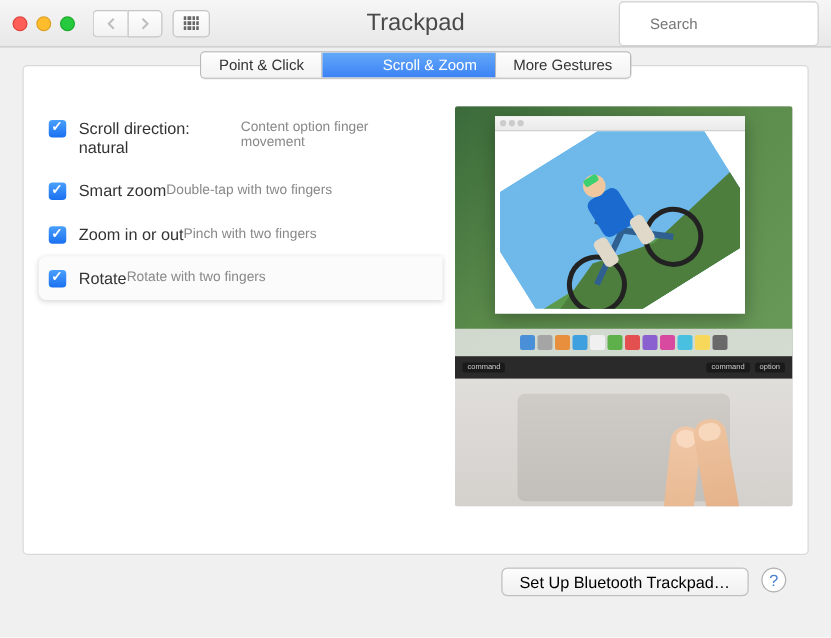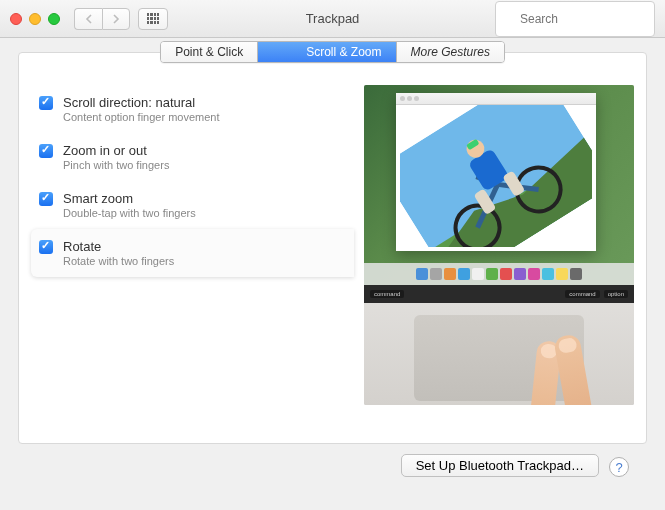--- a/index.html
+++ b/index.html
@@ -12,44 +12,44 @@
   .tl.r { background: #ff5f56; border: 0.5px solid #e0443e; }
   .tl.y { background: #ffbd2e; border: 0.5px solid #dea123; }
   .tl.g { background: #27c93f; border: 0.5px solid #1aab29; }
   .navbtns { display: flex; margin-left: 14px; }
   .navbtn { width: 28px; height: 22px; background: linear-gradient(to bottom,#fefefe,#f2f2f2); border: 1px solid #c6c6c6; display:flex; align-items:center; justify-content:center; color:#bdbdbd; font-size:11px; }
   .navbtn:first-child { border-radius: 4px 0 0 4px; border-right: none; }
   .navbtn:last-child { border-radius: 0 4px 4px 0; }
   .gridbtn { width: 30px; height: 22px; margin-left: 8px; background: linear-gradient(to bottom,#fefefe,#f2f2f2); border:1px solid #c6c6c6; border-radius:4px; display:flex; align-items:center; justify-content:center; }
   .gridicon { width:12px; height:12px; display:grid; grid-template-columns:repeat(4,1fr); grid-template-rows:repeat(3,1fr); gap:1px; }
   .gridicon span { background:#666; }
-  .wintitle { position:absolute; left:0; right:0; text-align:center; font-size:13px; color:#4a4a4a; pointer-events:none; }
+  .wintitle { position:absolute; left:0; right:0; text-align:center; font-size:19px; color:#4a4a4a; pointer-events:none; }
   .searchwrap { margin-left:auto; }
   .search { width:160px; height:36px; border:1px solid #d0d0d0; border-radius:4px; background:#fff; padding:0 8px 0 24px; font-size:12px; color:#404040; position:relative; }
   .searchbox { position:relative; display:flex; align-items:center; }
   .searchicon { position:absolute; left:7px; color:#888; font-size:12px; pointer-events:none; }
   
   
   .content { padding: 14px 18px 14px 18px; }
   .panel { background:#fff; border:1px solid #d9d9d9; border-radius:4px; height: 392px; position:relative; padding-top:10px; }
   
   
   .segwrap { display:flex; justify-content:center; margin-top:-22px; }
   .seg { display:flex; border:1px solid #b9b9b9; border-radius:4px; overflow:hidden; background:#fff; box-shadow: 0 1px 1px rgba(0,0,0,0.05); }
   .seg button { border:none; background:linear-gradient(to bottom,#fdfdfd,#f3f3f3); padding:3px 14px; font-size:12px; color:#333; border-right:1px solid #b9b9b9; cursor:pointer; }
-  .seg button:last-child { border-right:none;font-style:italic; }
+  .seg button:last-child { border-right:none; }
   .seg button.active { background:linear-gradient(to bottom,#63a9f8,#3c82f6); color:#fff;padding-left:48px; }
   
   
   .main { display:flex; padding: 22px 12px 12px 12px; gap: 10px; }
   .opts { flex:1; display:flex; flex-direction:column; }
   .opt { display:flex; align-items:flex-start; padding:10px 8px; gap:10px; border-radius:6px 0 0 6px; position:relative; }
   .opt .chk { width:14px; height:14px; border-radius:3px; background:linear-gradient(to bottom,#4aa0fb,#1a70f0); position:relative; flex-shrink:0; margin-top:1px; }
   .opt .chk::after { content:"✓"; color:#fff; font-size:11px; position:absolute; left:2px; top:-1px; font-weight:bold; }
-  .opt .txt { display:flex; flex-direction:column; }
+  .opt .txt { display:flex; flex-direction:row; }
   .opt .title { font-size:13px; color:#333; }
   .opt .desc { font-size:11px; color:#888; margin-top:1px; }
   .opt.sel { background:#fbfbfb; box-shadow: 0 1px 4px rgba(0,0,0,0.15); }
   .opt.sel::after { content:""; position:absolute; right:-14px; top:0; bottom:0; width:28px; background:#fbfbfb; clip-path: polygon(0 0, 50% 50%, 0 100%); box-shadow: 2px 0 3px rgba(0,0,0,0.07); }
   
   
   .preview { width: 270px; height: 320px; background:#ccc; position:relative; overflow:hidden; border-radius:2px; }
   .macscreen { position:absolute; top:0; left:0; right:0; height:200px; background: linear-gradient(135deg,#3a6a3a 0%, #5a8a4a 40%, #6a9a5a 100%); }
   .win { position:absolute; top:8px; left:32px; width:200px; height:158px; background:#fff; box-shadow:0 4px 14px rgba(0,0,0,0.3); }
   .winchrome { height:12px; background:linear-gradient(to bottom,#f5f5f5,#eaeaea); border-bottom:1px solid #d0d0d0; display:flex; align-items:center; padding:0 4px; gap:2px; }
@@ -67,21 +67,21 @@
   .keyrow { position:absolute; top:200px; left:0; right:0; height:18px; background:#2a2a2a; display:flex; align-items:center; font-size:6px; color:#ccc; padding:0 6px; justify-content:space-between; }
   .keyrow span { background:#1a1a1a; padding:1px 4px; border-radius:2px; }
   .tpad { position:absolute; top:218px; left:0; right:0; bottom:0; background:linear-gradient(to bottom,#e0dedb,#d4d1cd); }
   .tpsurface { position:absolute; top:12px; left:50px; right:50px; bottom:4px; background:linear-gradient(to bottom,#cfccc7,#c2bfba); border-radius:6px; }
   .fingers { position:absolute; right:34px; bottom:-10px; width:110px; height:80px; }
   .finger1 { position:absolute; width:24px; height:74px; background:linear-gradient(to bottom,#f0c8a8,#e8b890); border-radius:12px 12px 8px 8px; right:42px; top:6px; transform:rotate(6deg); }
   .finger2 { position:absolute; width:26px; height:82px; background:linear-gradient(to bottom,#eec4a0,#e4b088); border-radius:12px 12px 8px 8px; right:14px; top:0; transform:rotate(-10deg); }
   .nail { position:absolute; top:3px; left:4px; right:4px; height:14px; background:rgba(255,230,210,0.6); border-radius:8px; }
   
   
-  .bottombar { display:flex; align-items:flex-end; justify-content:flex-end; padding: 10px 18px 0 18px; gap:10px; }
+  .bottombar { display:flex; align-items:flex-start; justify-content:flex-end; padding: 10px 18px 0 18px; gap:10px; }
   .btmsetup { padding:3px 14px; font-size:13px; background:linear-gradient(to bottom,#fdfdfd,#f0f0f0); border:1px solid #c0c0c0; border-radius:5px; cursor:pointer; }
   .helpbtn { width:20px; height:20px; border:1px solid #b0b0b0; border-radius:50%; background:#fff; color:#4a7ed0; font-size:13px; display:flex; align-items:center; justify-content:center; cursor:pointer; }
 </style>
 </head>
 <body>
 
 <div class="titlebar">
   <div class="traffic">
     <div class="tl r"></div>
     <div class="tl y"></div>
@@ -144,29 +144,29 @@
         <div class="opt">
           <div class="chk"></div>
           <div class="txt">
             <div class="title">Scroll direction: natural</div>
             <div class="desc">Content option finger movement</div>
           </div>
         </div>
         <div class="opt">
           <div class="chk"></div>
           <div class="txt">
+            <div class="title">Smart zoom</div>
+            <div class="desc">Double-tap with two fingers</div>
+          </div>
+        </div>
+        <div class="opt">
+          <div class="chk"></div>
+          <div class="txt">
             <div class="title">Zoom in or out</div>
             <div class="desc">Pinch with two fingers</div>
-          </div>
-        </div>
-        <div class="opt">
-          <div class="chk"></div>
-          <div class="txt">
-            <div class="title">Smart zoom</div>
-            <div class="desc">Double-tap with two fingers</div>
           </div>
         </div>
         <div class="opt sel">
           <div class="chk"></div>
           <div class="txt">
             <div class="title">Rotate</div>
             <div class="desc">Rotate with two fingers</div>
           </div>
         </div>
       </div>

